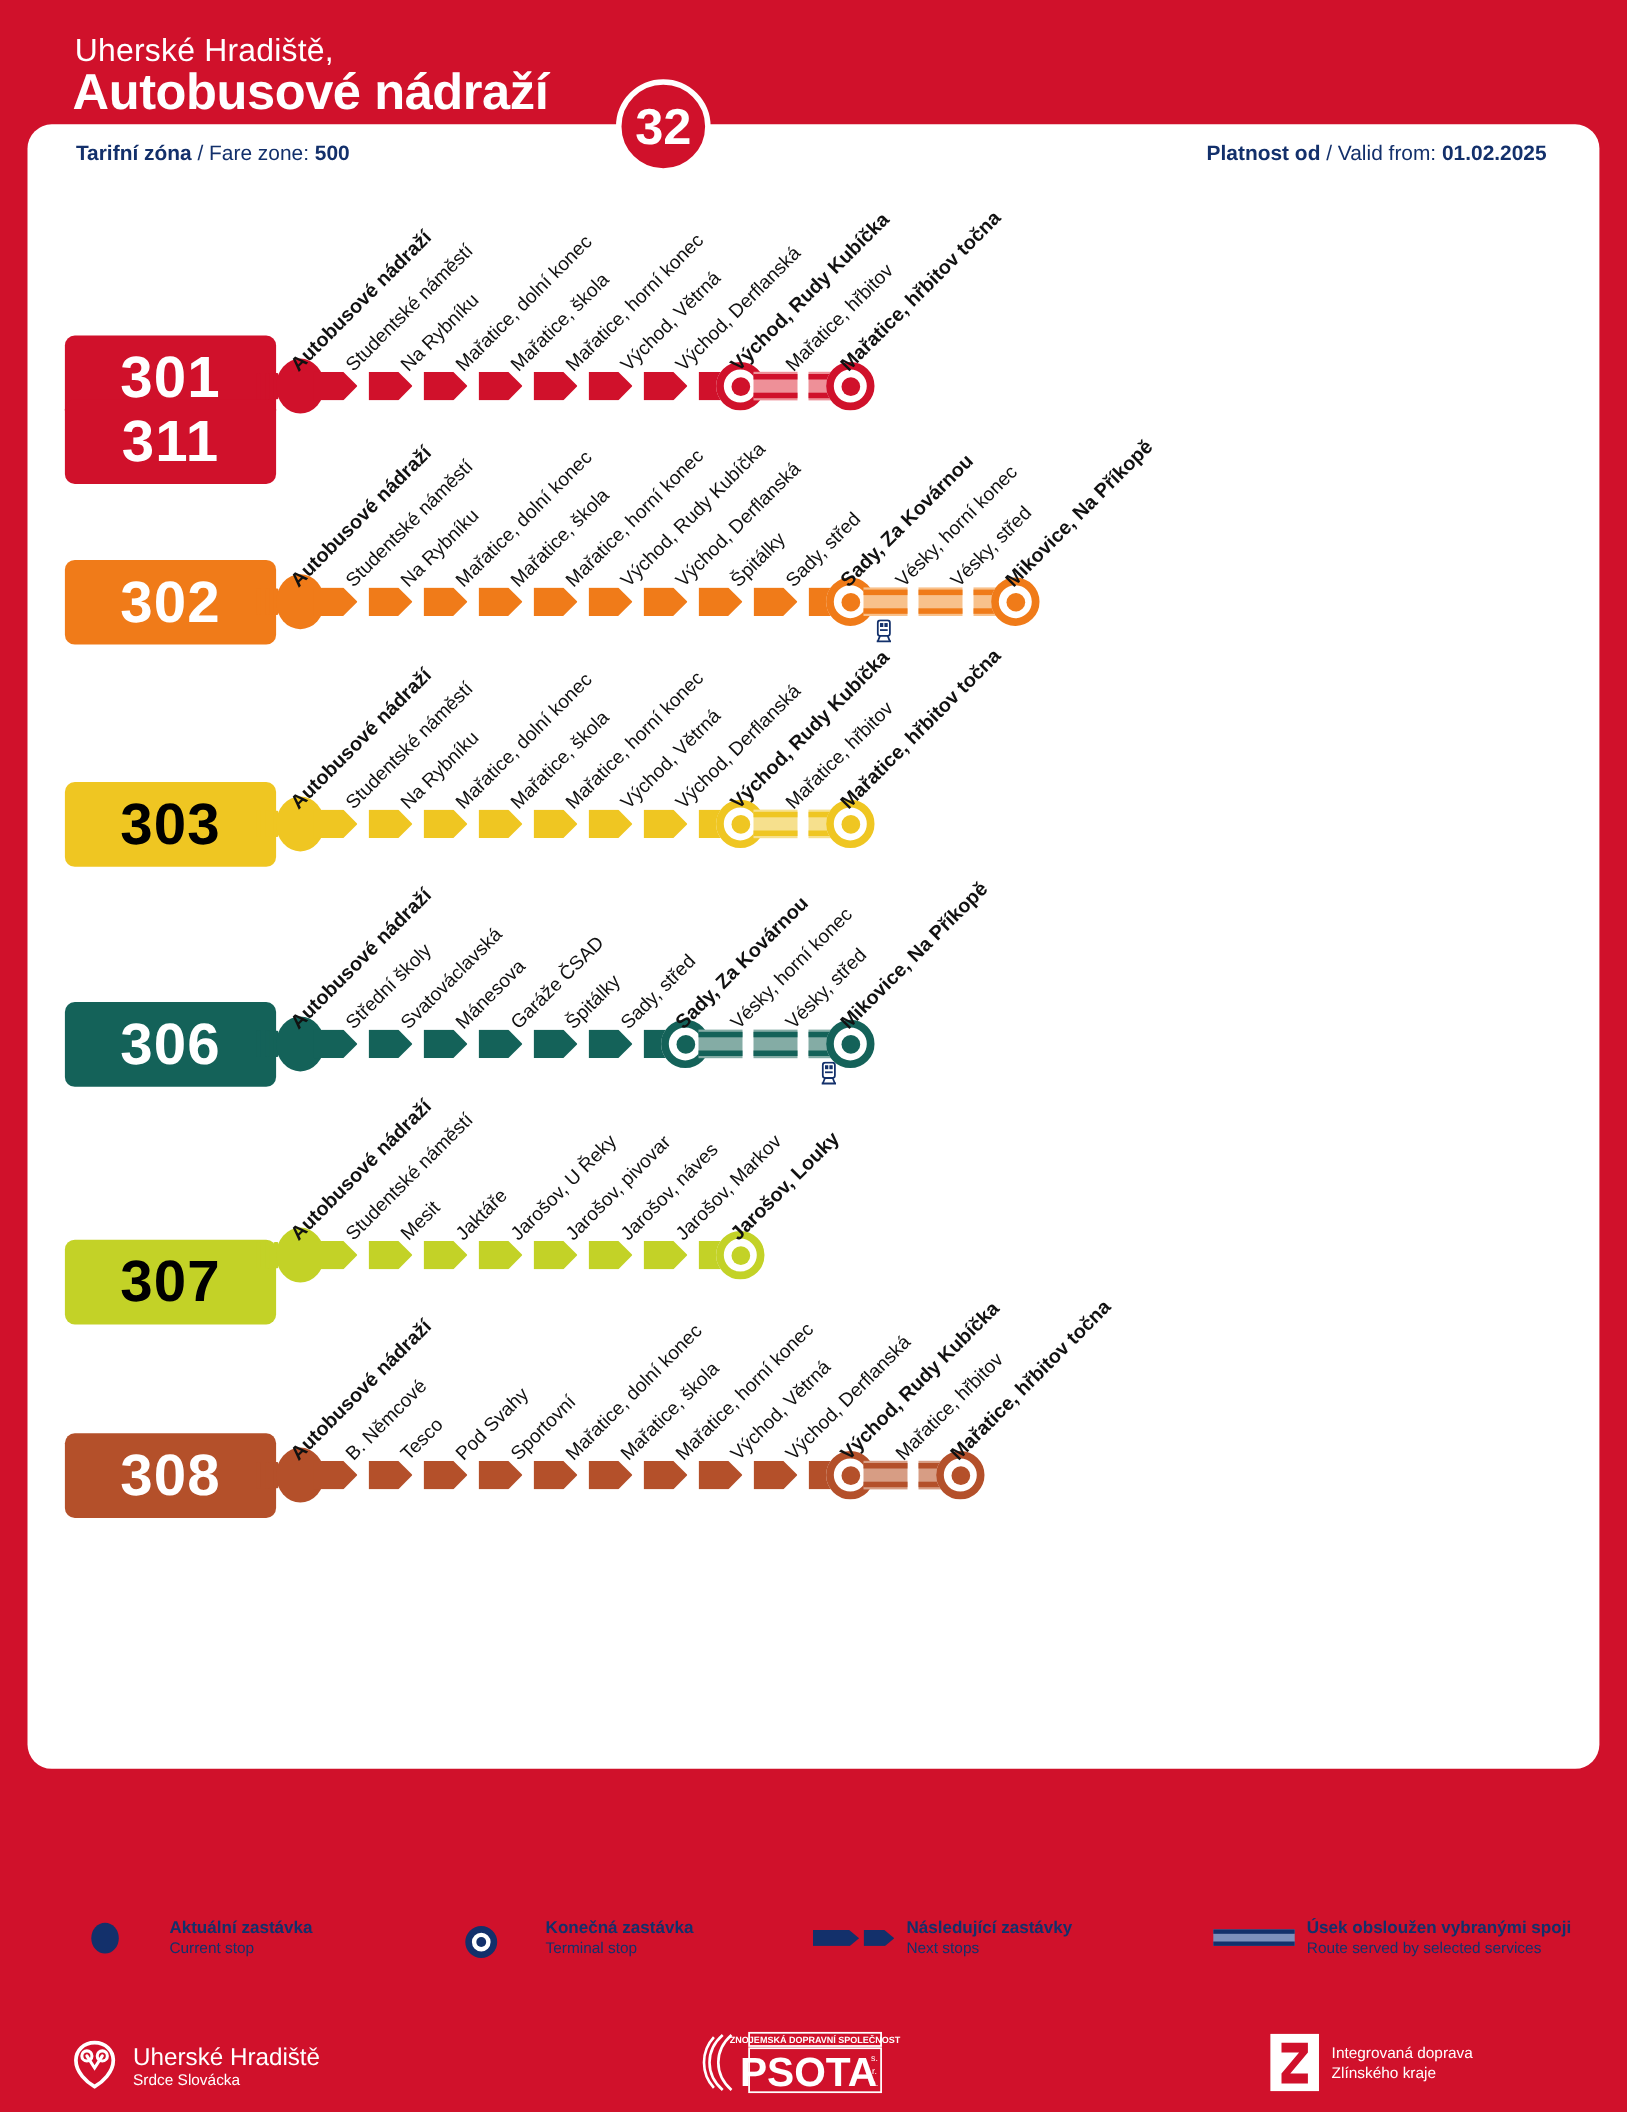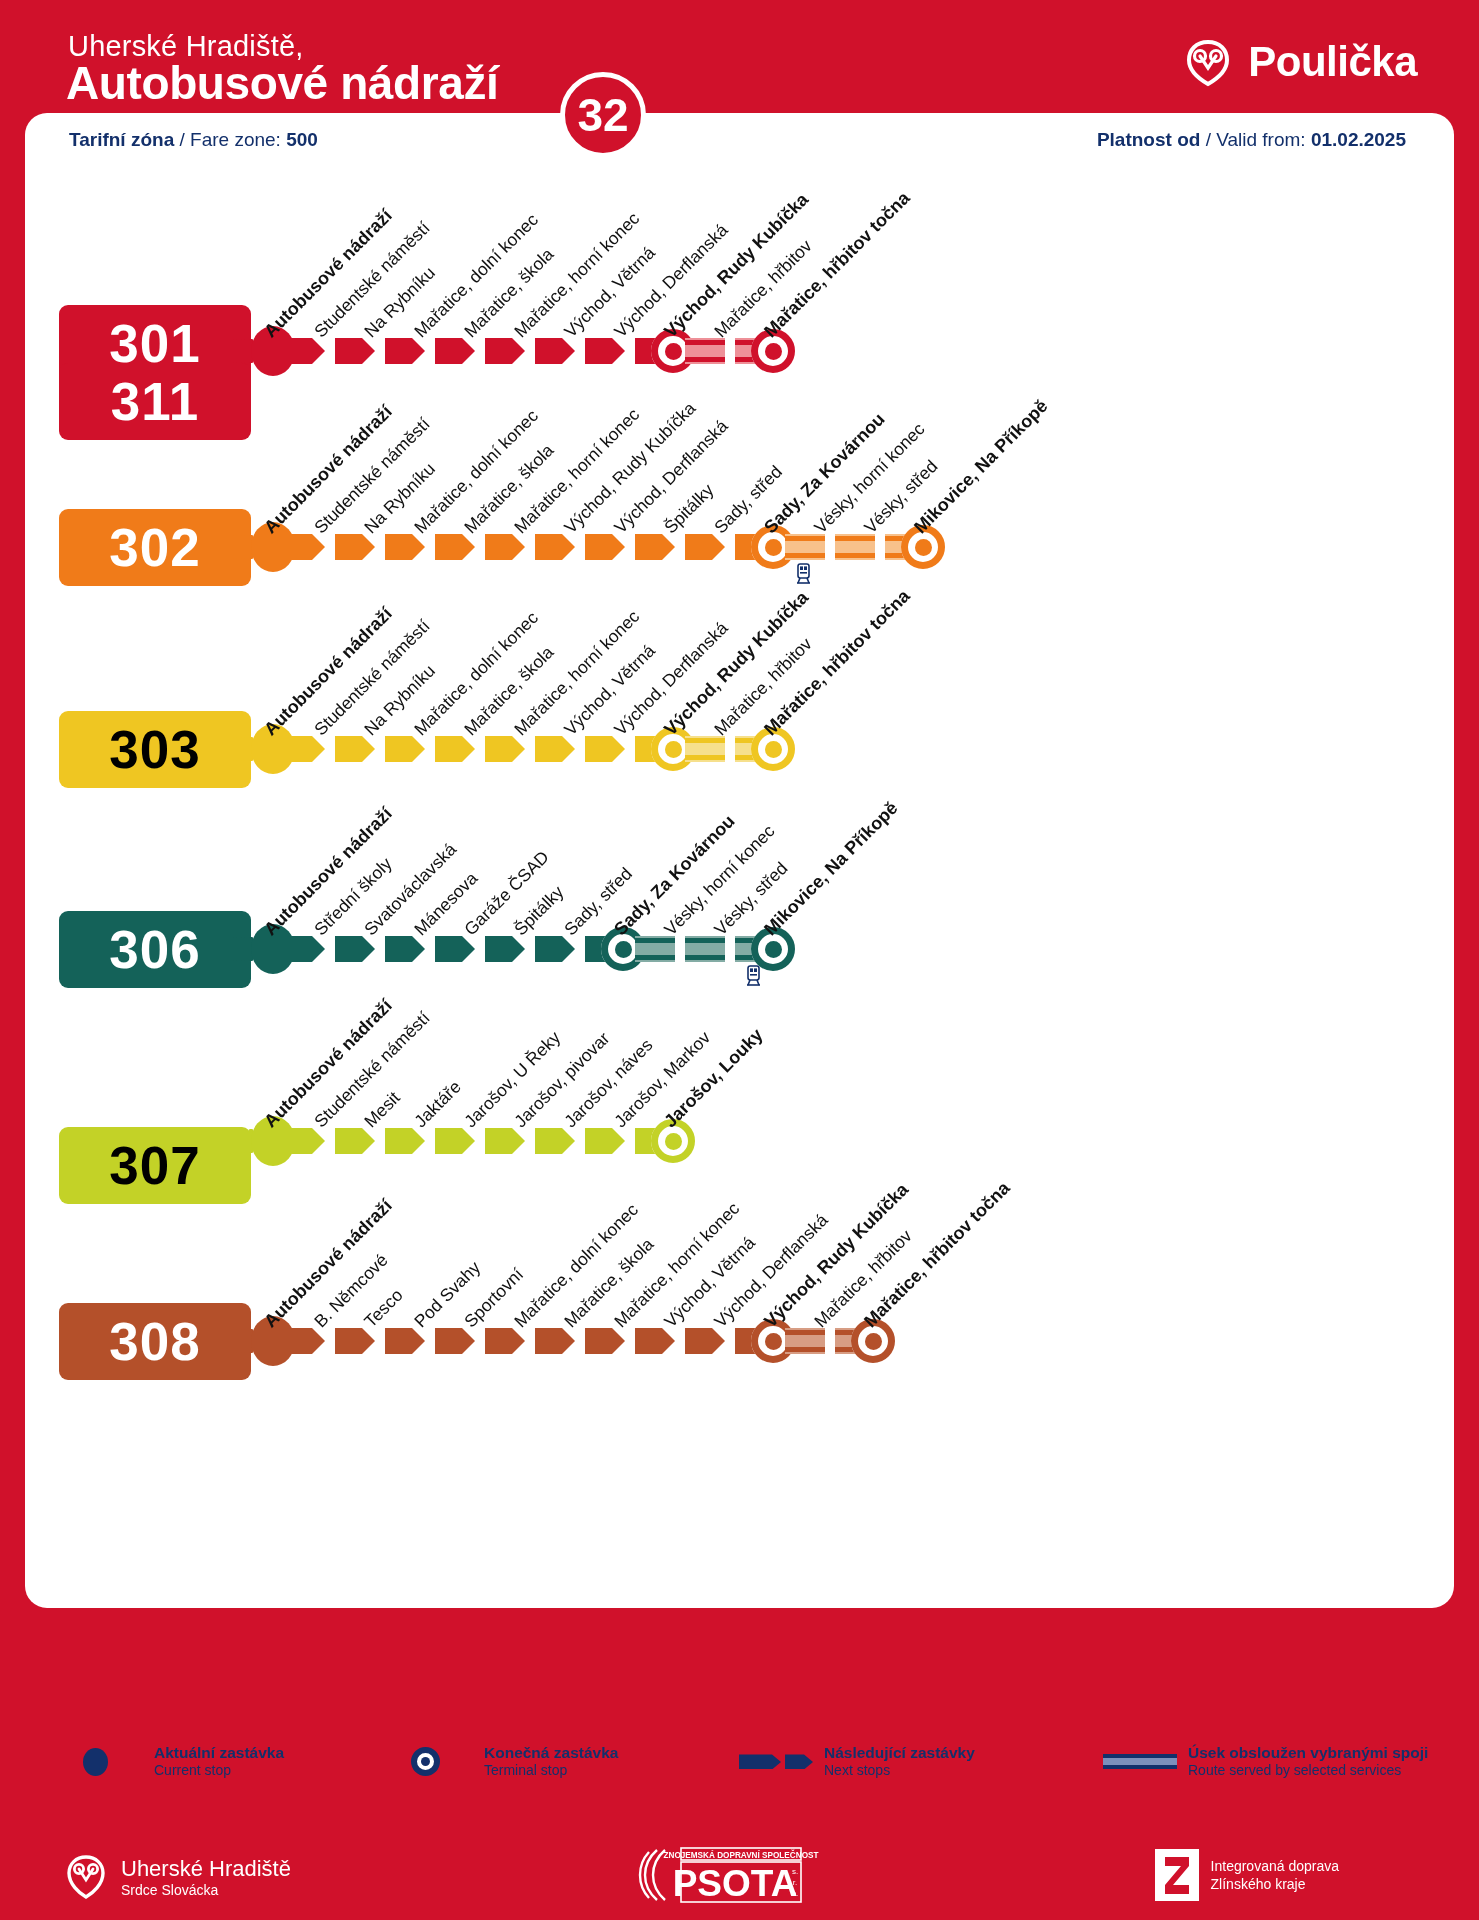--- a/index.html
+++ b/index.html
@@ -146,31 +146,20 @@
   .f-idzk-txt { color:#fff; font-size: 14px; line-height: 1.3; }
 </style>
 </head>
 <body>
 
 <div class="poster">
 
   <div class="header">
     <div class="hdr-city">Uherské Hradiště,</div>
     <div class="hdr-stop">Autobusové nádraží</div>
-    <div class="brand">
-      <span class="brand-logo">
-        <svg viewBox="0 0 52 52" width="52" height="52" aria-hidden="true">
-          <path d="M26 6 C14 6 7 14 7 24 C7 36 19 44 26 48 C33 44 45 36 45 24 C45 14 38 6 26 6 Z" fill="none" stroke="#fff" stroke-width="4"></path>
-          <circle cx="18" cy="20" r="5.5" fill="none" stroke="#fff" stroke-width="3.2"></circle>
-          <circle cx="34" cy="20" r="5.5" fill="none" stroke="#fff" stroke-width="3.2"></circle>
-          <path d="M18 20 L26 32 L34 20" fill="none" stroke="#fff" stroke-width="3.2" stroke-linecap="round"></path>
-        </svg>
-      </span>
-      <span class="brand-name">Poulička</span>
-    </div>
   </div>
 
   <div class="post-badge">32</div>
 
   <div class="sheet">
 
     <div class="info-row">
       <div class="fare">
         <b>Tarifní zóna</b><span class="sep"> / </span><span>Fare zone: </span><b>500</b>
       </div>
@@ -468,21 +457,21 @@
     <div class="legend">
       <div class="leg-item" style="left:44px;">
         <span class="leg-sym">
             <i class="leg-dot"></i>
           </span>
         <span>
           <span class="leg-txt-top" style="display:block">Aktuální zastávka</span>
           <span class="leg-txt-bot" style="display:block">Current stop</span>
         </span>
       </div>
-      <div class="leg-item" style="left:374px;">
+      <div class="leg-item" style="left:386px;align-items:flex-end;">
         <span class="leg-sym">
             <span class="leg-ring">
               <i></i>
             </span>
           </span>
         <span>
           <span class="leg-txt-top" style="display:block">Konečná zastávka</span>
           <span class="leg-txt-bot" style="display:block">Terminal stop</span>
         </span>
       </div>

